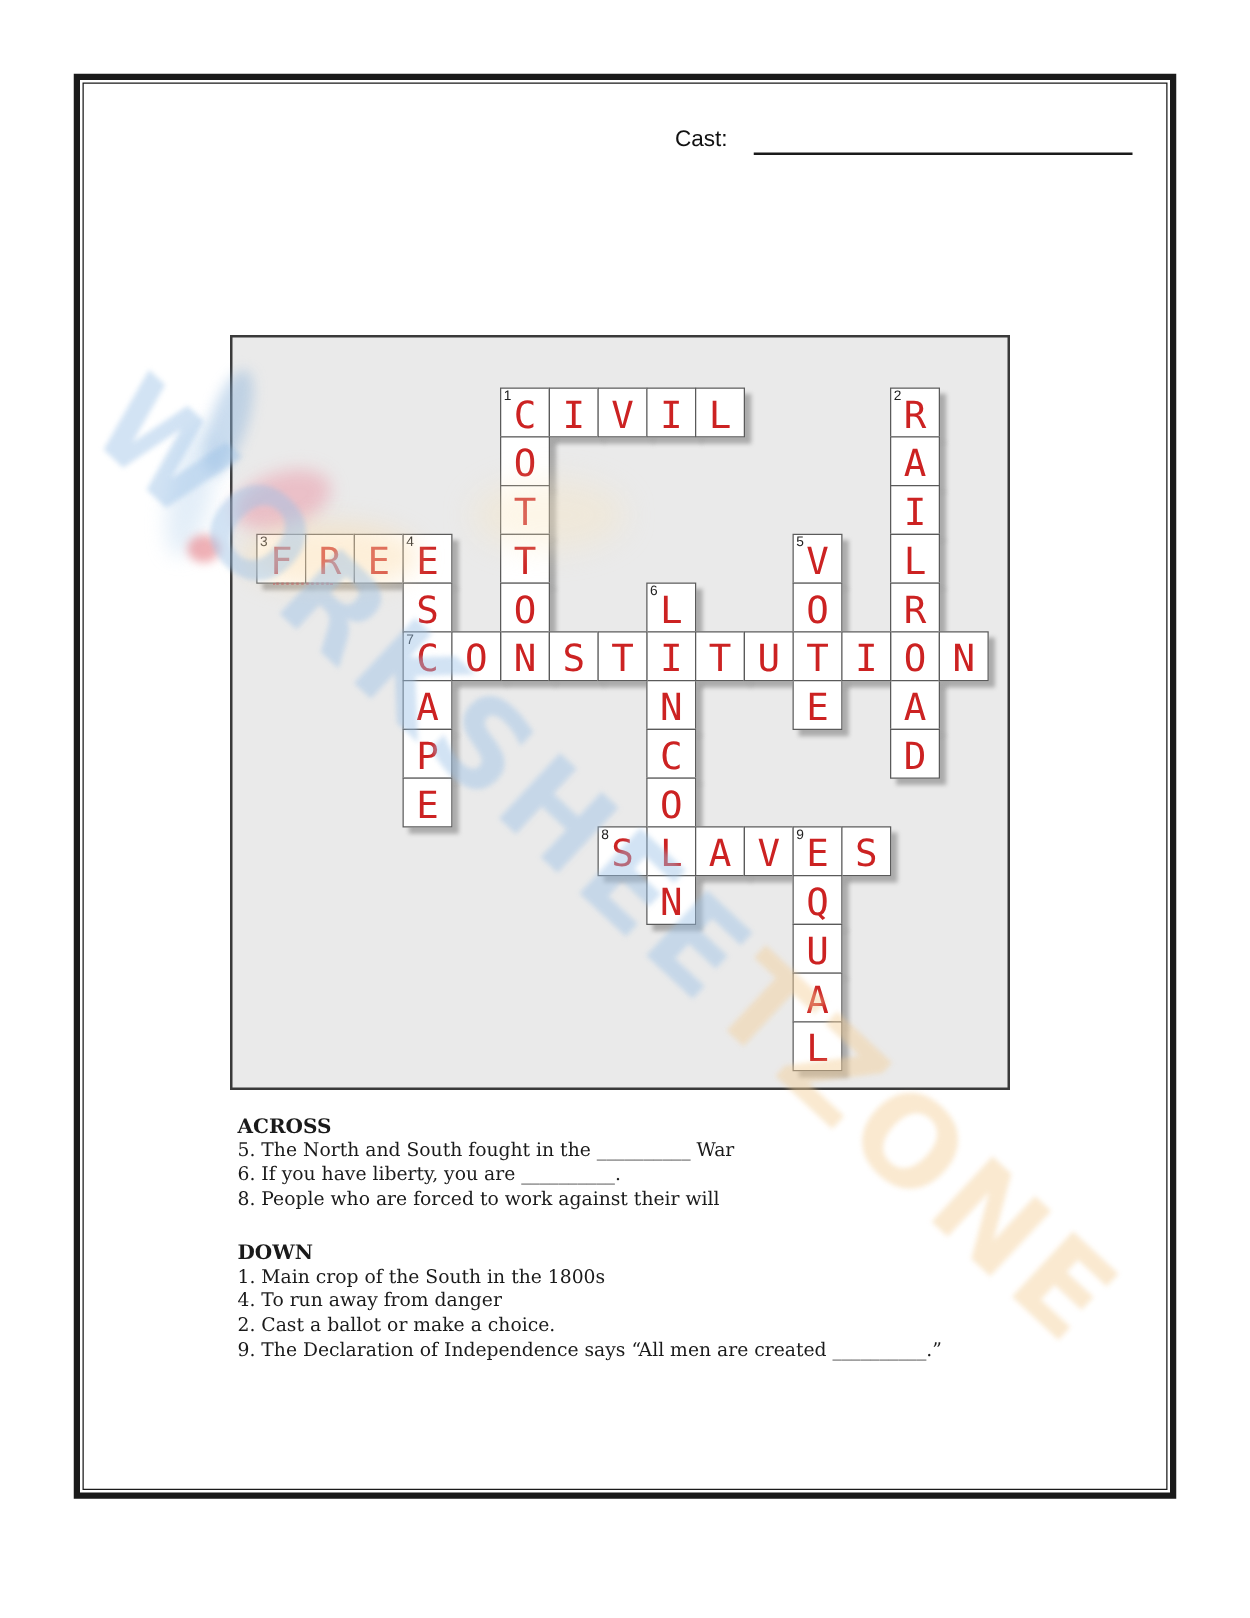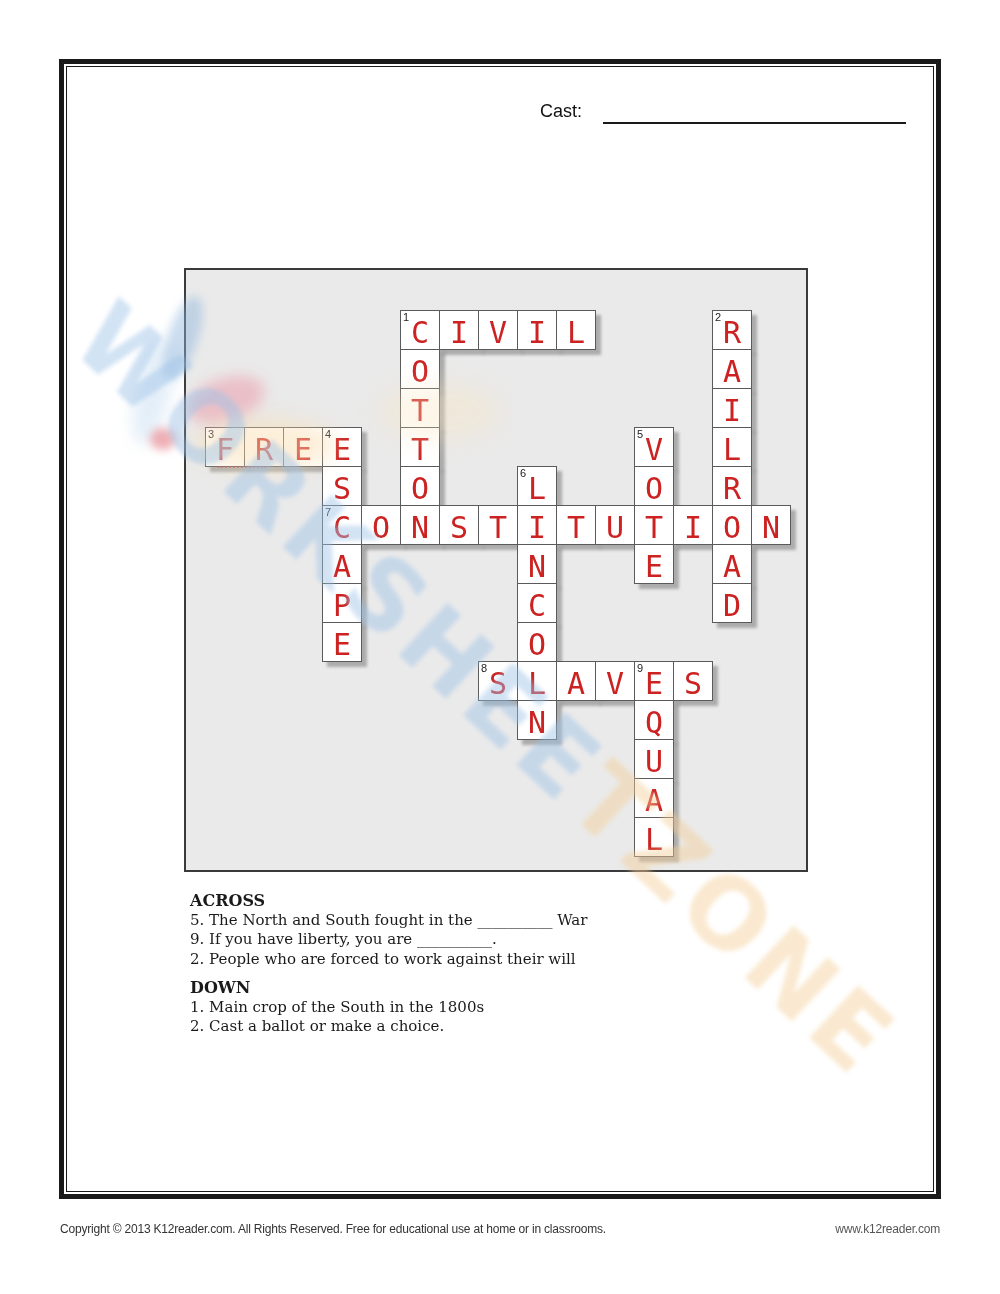--- a/index.html
+++ b/index.html
@@ -46,21 +46,21 @@
   .blob-peach-1{left:194px;top:418px;width:142px;height:54px;background:rgba(250,220,170,0.45);
                 filter:blur(10px);}
   .blob-peach-2{left:378px;top:384px;width:122px;height:56px;background:rgba(250,228,190,0.35);
                 filter:blur(12px);}
   .speckle{position:absolute;left:218px;top:466px;width:48px;height:0;
            border-bottom:2px dotted rgba(200,100,100,0.55);}
   
   .clues{position:absolute;left:190px;top:891px;width:620px;
          font-family:"DejaVu Serif",serif;font-size:15px;line-height:19.7px;color:#1a1a1a;}
   .clue-heading{font-weight:bold;font-size:16px;}
-  .clue-group-down{margin-top:8px;}
+  .clue-group-down{margin-top:22px;}
   
   .footer{position:absolute;left:60px;top:1222px;width:880px;display:flex;
           justify-content:space-between;font-size:12px;letter-spacing:-0.2px;color:#333;}
   .footer-link{color:#555;}
 </style>
 </head>
 <body>
 
 <div class="page">
 
@@ -185,42 +185,40 @@
         <div class="cell" style="left: 448px; top: 508px; color: rgb(204, 34, 34);">A</div>
         <div class="cell" style="left: 448px; top: 547px; color: rgb(204, 34, 34);">L</div>
       </div>
   </div>
 
   <div class="clues">
     <div>
       <div class="clue-heading">ACROSS</div>
       <div id="across-list">
           <div class="clue">5. The North and South fought in the __________ War</div>
-          <div class="clue">9. If you have liberty, you are __________.</div>
-          <div class="clue">2. People who are forced to work against their will</div>
+          <div class="clue">6. If you have liberty, you are __________.</div>
+          <div class="clue">8. People who are forced to work against their will</div>
         </div>
     </div>
     <div class="clue-group-down">
       <div class="clue-heading">DOWN</div>
       <div id="down-list">
           <div class="clue">1. Main crop of the South in the 1800s</div>
+          <div class="clue">4. To run away from danger</div>
           <div class="clue">2. Cast a ballot or make a choice.</div>
+          <div class="clue">9. The Declaration of Independence says “All men are created __________.”</div>
         </div>
     </div>
   </div>
 
   <div class="overlay">
     <div class="blob blob-blue-2"></div>
     <div class="blob blob-blue-1"></div>
     <div class="blob blob-pink"></div>
     <div class="blob blob-red"></div>
     <div class="blob blob-peach-1"></div>
     <div class="blob blob-peach-2"></div>
     <div class="speckle"></div>
     <div class="watermark"><span class="wm-blue">WORKSHEE</span><span class="wm-tan">TZONE</span></div>
   </div>
 
-  <div class="footer">
-    <span>Copyright © 2013  K12reader.com. All Rights Reserved. Free for educational use at home or in classrooms.</span>
-    <span class="footer-link">www.k12reader.com</span>
-  </div>
 
 </div>
 
 </body></html>

